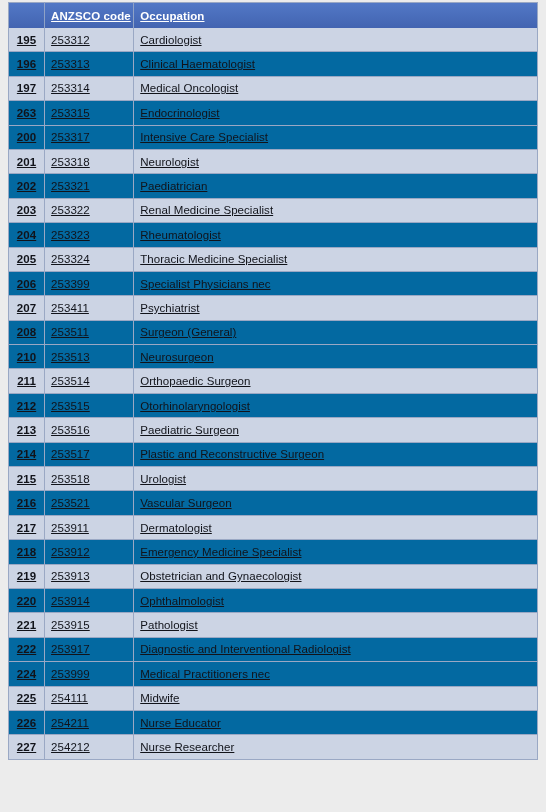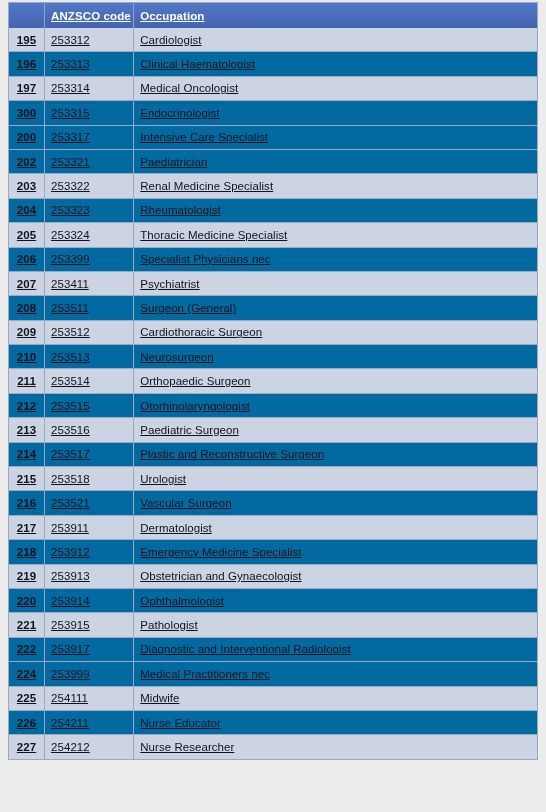--- a/index.html
+++ b/index.html
@@ -108,29 +108,34 @@
           <td class="idx">196</td>
           <td class="code">253313</td>
           <td class="occ">Clinical Haematologist</td>
         </tr>
         <tr class="odd">
           <td class="idx">197</td>
           <td class="code">253314</td>
           <td class="occ">Medical Oncologist</td>
         </tr>
         <tr class="even">
-          <td class="idx">300</td>
+          <td class="idx">263</td>
           <td class="code">253315</td>
           <td class="occ">Endocrinologist</td>
         </tr>
         <tr class="even">
           <td class="idx">200</td>
           <td class="code">253317</td>
           <td class="occ">Intensive Care Specialist</td>
         </tr>
+        <tr class="odd">
+          <td class="idx">201</td>
+          <td class="code">253318</td>
+          <td class="occ">Neurologist</td>
+        </tr>
         <tr class="even">
           <td class="idx">202</td>
           <td class="code">253321</td>
           <td class="occ">Paediatrician</td>
         </tr>
         <tr class="odd">
           <td class="idx">203</td>
           <td class="code">253322</td>
           <td class="occ">Renal Medicine Specialist</td>
         </tr>
@@ -152,25 +157,20 @@
         <tr class="odd">
           <td class="idx">207</td>
           <td class="code">253411</td>
           <td class="occ">Psychiatrist</td>
         </tr>
         <tr class="even">
           <td class="idx">208</td>
           <td class="code">253511</td>
           <td class="occ">Surgeon (General)</td>
         </tr>
-        <tr class="odd">
-          <td class="idx">209</td>
-          <td class="code">253512</td>
-          <td class="occ">Cardiothoracic Surgeon</td>
-        </tr>
         <tr class="even">
           <td class="idx">210</td>
           <td class="code">253513</td>
           <td class="occ">Neurosurgeon</td>
         </tr>
         <tr class="odd">
           <td class="idx">211</td>
           <td class="code">253514</td>
           <td class="occ">Orthopaedic Surgeon</td>
         </tr>

